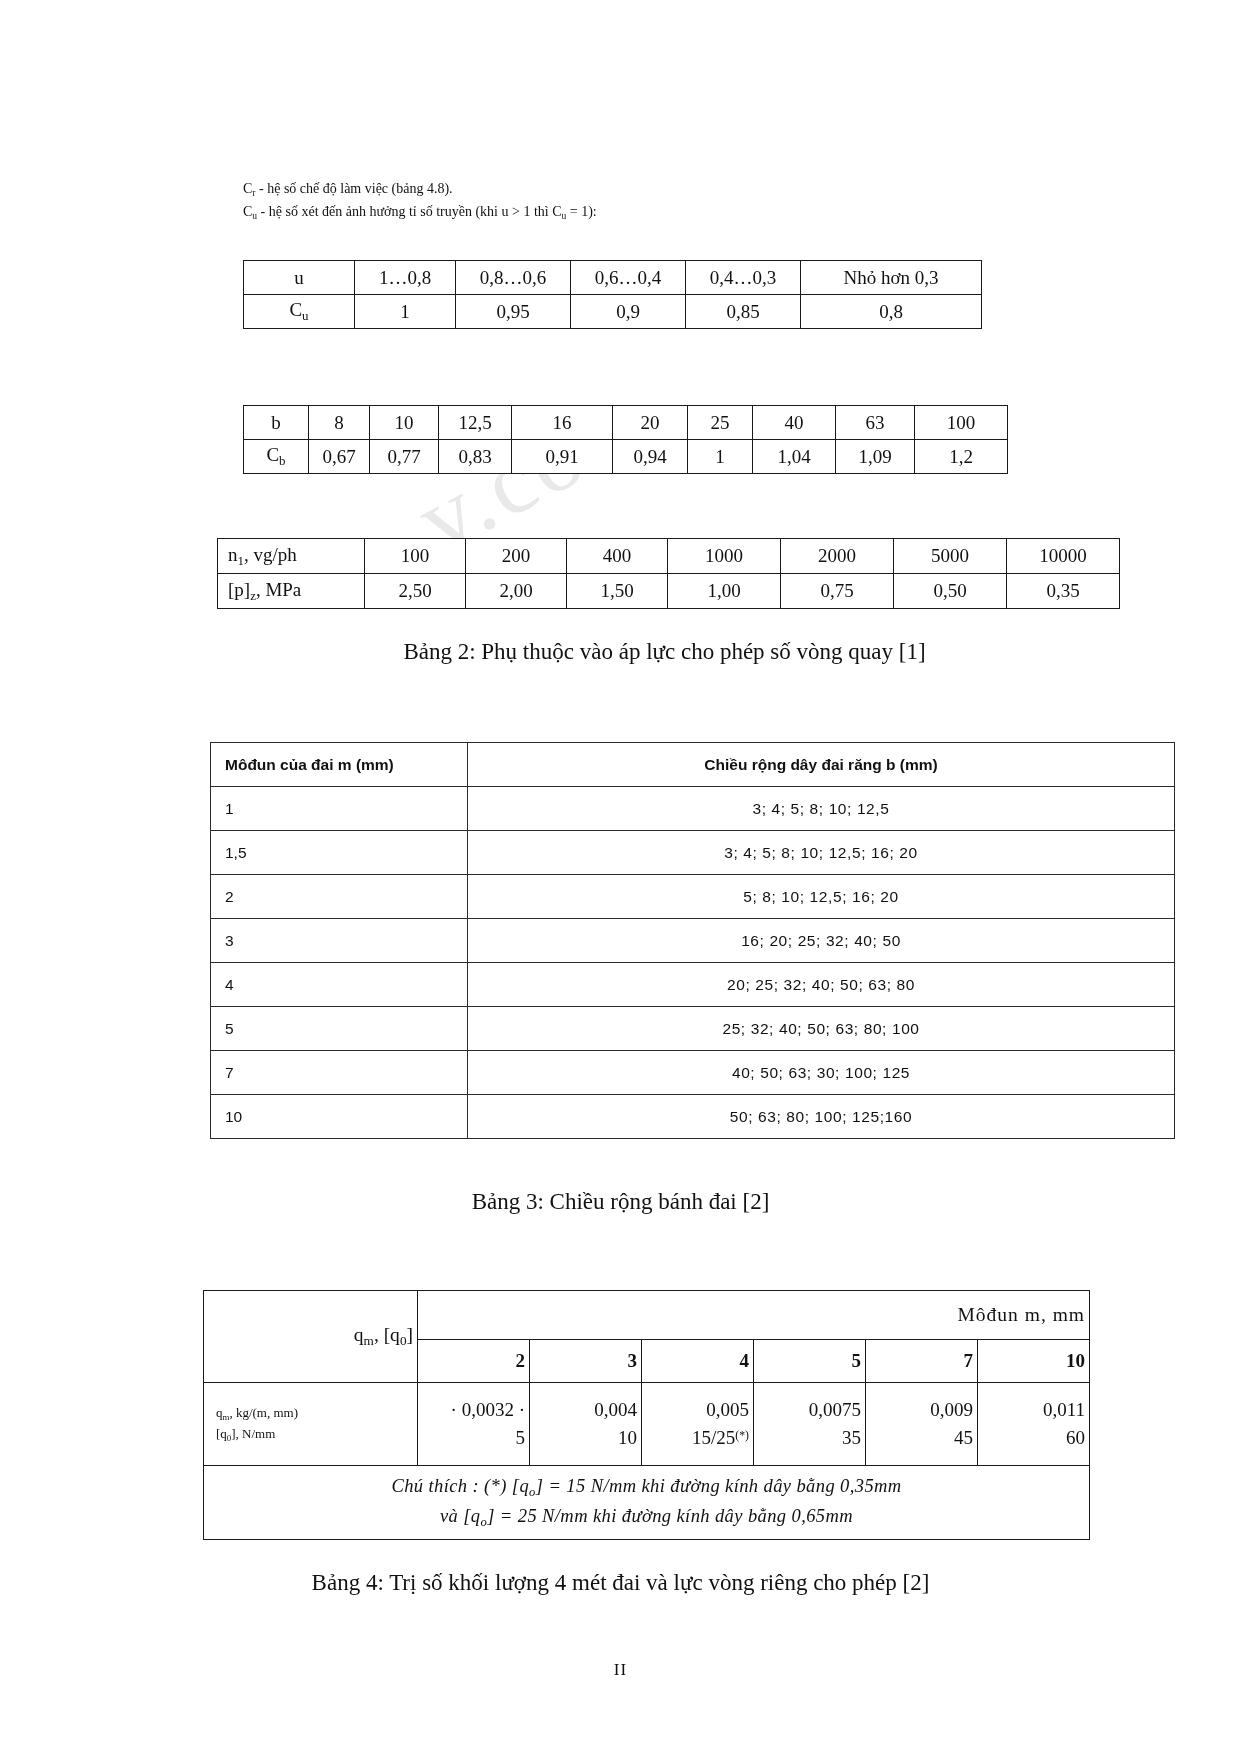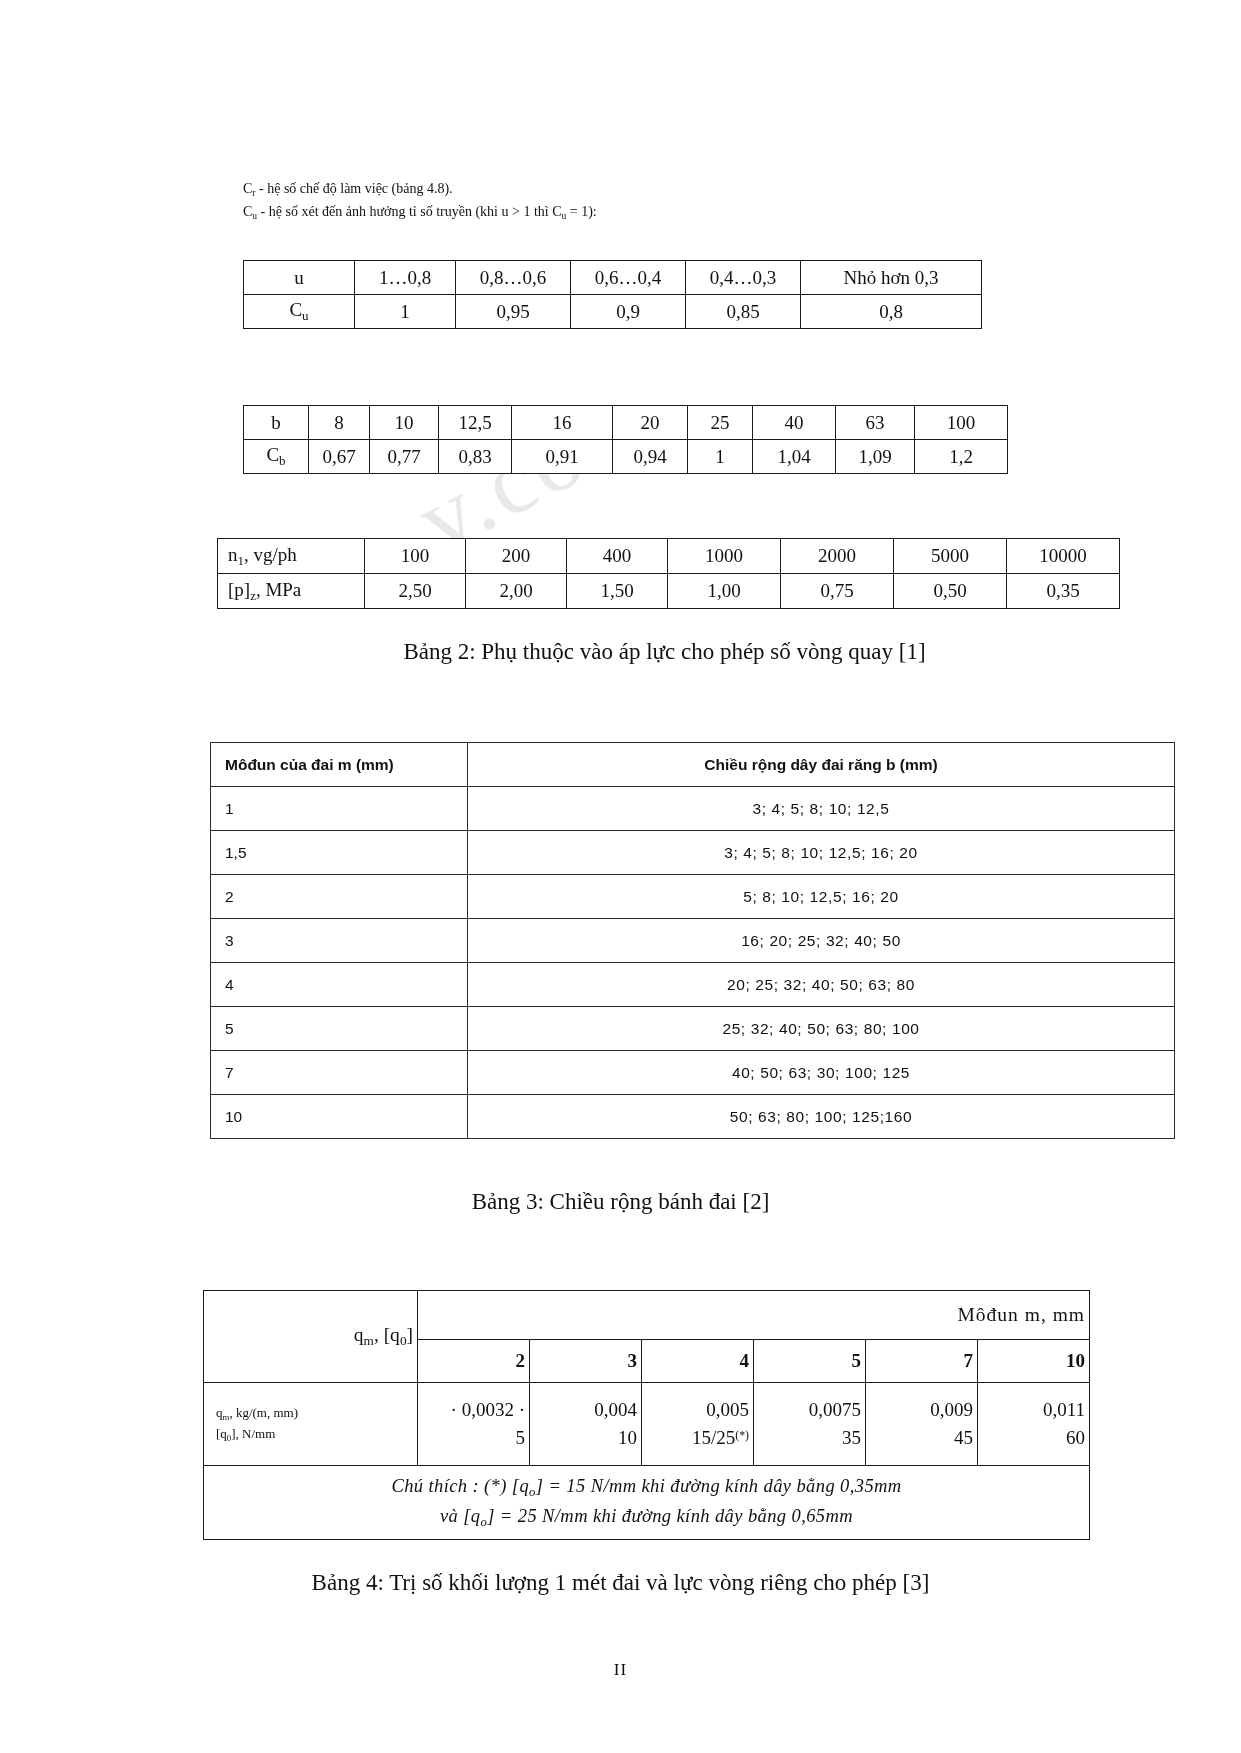--- a/index.html
+++ b/index.html
@@ -392,17 +392,17 @@
       </tr>
       <tr>
         <td class="note" colspan="7">
           <div><span>Chú thích : (*) [q</span><sub>o</sub><span>] = 15 N/mm khi đường kính dây bằng 0,35mm</span></div>
           <div><span>và [q</span><sub>o</sub><span>] = 25 N/mm khi đường kính dây bằng 0,65mm</span></div>
         </td>
       </tr>
     </tbody>
   </table>
 
-  <div class="caption" id="cap4">Bảng 4: Trị số khối lượng 1 mét đai và lực vòng riêng cho phép [3]</div>
+  <div class="caption" id="cap4">Bảng 4: Trị số khối lượng 4 mét đai và lực vòng riêng cho phép [2]</div>
 
   <div class="pageno">II</div>
 
 </div>
 
 </body></html>

